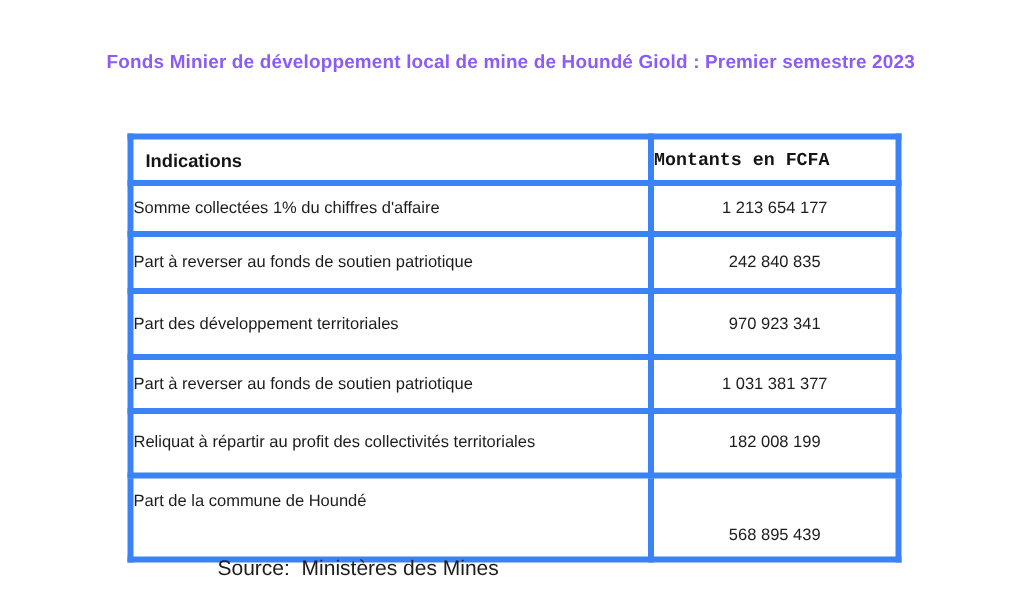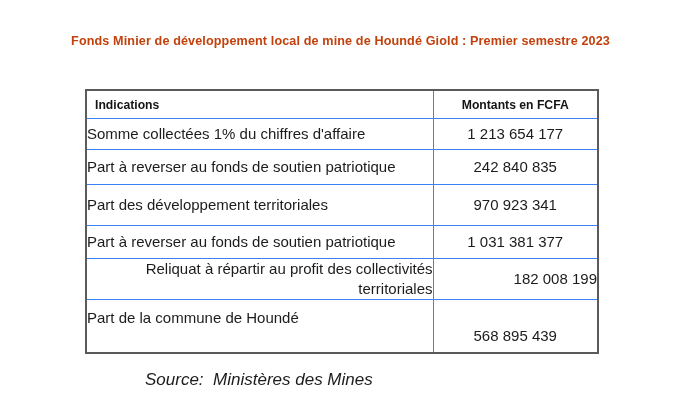--- a/index.html
+++ b/index.html
@@ -24,21 +24,21 @@
   
   .doc-title {
     position: absolute;
     left: 0;
     right: 0;
     top: 34px;
     text-align: center;
     font-size: 12.6px;
     font-weight: bold;
     letter-spacing: 0.01em;
-    color: #c2410c;
+    color: #8b5cf6;
     white-space: nowrap;
   }
 
   
   .table-wrap {
     position: absolute;
     left: 85px;
     top: 89px;
     width: 512px;
   }
@@ -48,21 +48,21 @@
     border-collapse: collapse;
     table-layout: fixed;
     background: #ffffff;
   }
 
   table.fm-table col.c-label { width: 347px; }
   table.fm-table col.c-value { width: 165px; }
 
   table.fm-table td,
   table.fm-table th {
-    border: 1px solid #3b82f6;
+    border: 4px solid #3b82f6;
     padding: 0;
     vertical-align: middle;
     background: #ffffff;
   }
 
   
   table.fm-table {
     border-top: 2px solid #5a5a5a;
     border-left: 2px solid #5a5a5a;
     border-right: 2px solid #5a5a5a;
@@ -73,25 +73,26 @@
     height: 27px;
     font-size: 12.2px;
     font-weight: bold;
     color: #141414;
   }
   thead th.h-label {
     text-align: left;
     padding-left: 8px;
   }
   thead th.h-value {
-    text-align: center;
+    text-align: left;
+    font-family: Liberation Mono, monospace;
   }
 
   tbody td {
-    font-size: 15px;
+    font-size: 11px;
     font-weight: normal;
     color: #1c1c1c;
   }
 
   td.cell-label {
     text-align: left;
     padding: 4px 6px 4px 8px;
     line-height: 1.32;
   }
   td.cell-value {
@@ -99,39 +100,38 @@
     padding: 4px 6px;
     line-height: 1.32;
   }
 
   
   tr.r0 td { height: 30px; }
   tr.r1 td { height: 34px; }
   tr.r2 td { height: 40px; }
   tr.r3 td { height: 32px; }
   tr.r4 td { height: 32px; }
-  tr.r5 td { height: 39px; text-align: right; }
+  tr.r5 td { height: 39px; }
   tr.r6 td { height: 44px; }
 
   
   tr.r6 td.cell-label { vertical-align: top; padding-top: 8px; }
   tr.r6 td.cell-value { vertical-align: bottom; padding-bottom: 6px; }
 
   
   tr.r5 td.cell-label { vertical-align: middle; }
 
   
   .source-line {
     position: absolute;
     left: 145px;
     top: 370px;
-    font-size: 17px;
+    font-size: 14px;
     color: #1c1c1c;
     white-space: pre;
-    font-style: italic;
   }
 </style>
 </head>
 <body>
 
 <div class="page">
 
   <div class="doc-title">Fonds Minier de développement local de mine de Houndé Giold : Premier semestre 2023</div>
 
   <div class="table-wrap">

